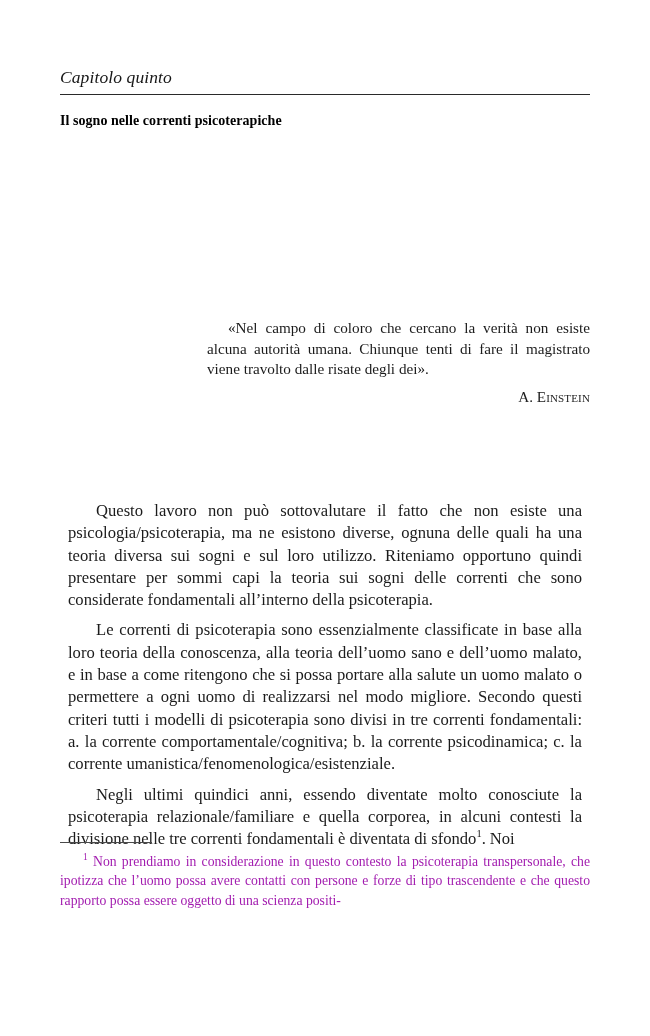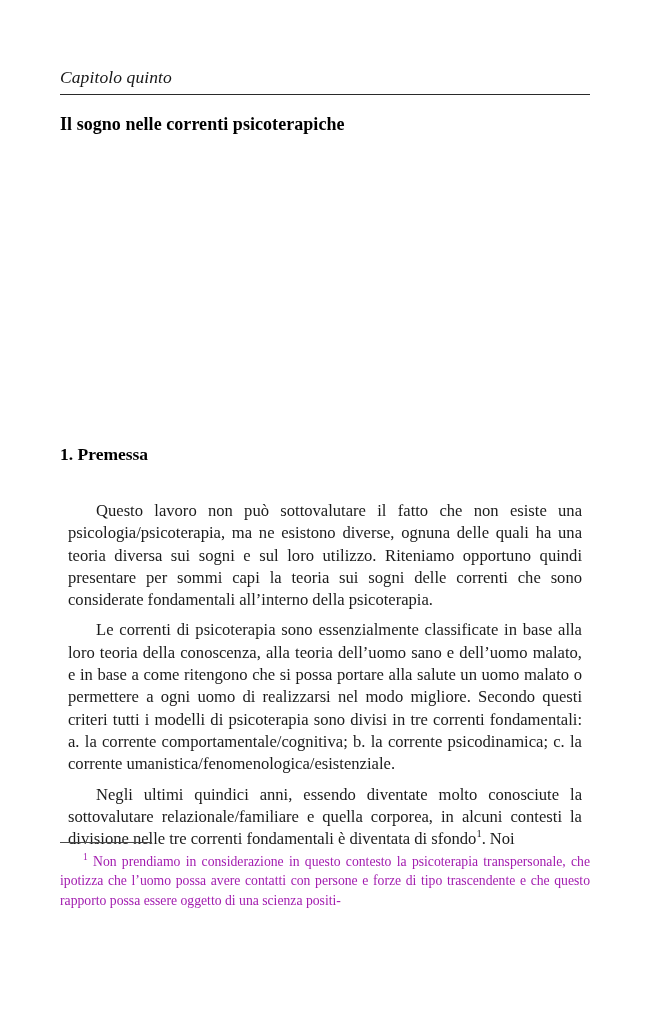--- a/index.html
+++ b/index.html
@@ -39,21 +39,21 @@
     left: 60px;
     top: 94px;
     width: 530px;
     height: 1px;
     background: #2a2a2a;
   }
 
   
   .chapter-title {
     top: 99px;
-    font-size: 18px;
+    font-size: 14px;
     font-weight: bold;
     line-height: 26px;
     letter-spacing: 0.05px;
     color: #000000;
   }
 
   
   .epigraph {
     position: absolute;
     left: 207px;
@@ -155,27 +155,30 @@
 <body>
 
 <div class="page">
 
   <div class="textblock chapter-label">Capitolo quinto</div>
 
   <div class="rule-main"></div>
 
   <h1 class="textblock chapter-title">Il sogno nelle correnti psicoterapiche</h1>
 
+  <div class="epigraph">
+    <p class="epigraph-text">«Nel campo di coloro che cercano la verità non esiste alcuna autorità umana. Chiunque tenti di fare il magistrato viene travolto dalle risate degli dei».</p>
+    <p class="epigraph-attrib"><span>A. </span><span class="smallcaps">Einstein</span></p>
+  </div>
 
-  <h2 class="textblock section-heading">1. Premessa</h2>
 
   <div class="textblock body-copy">
     <p>Questo lavoro non può sottovalutare il fatto che non esiste una psicologia/psicoterapia, ma ne esistono diverse, ognuna delle quali ha una teoria diversa sui sogni e sul loro utilizzo. Riteniamo opportuno quindi presentare per sommi capi la teoria sui sogni delle correnti che sono considerate fondamentali all’interno della psicoterapia.</p>
     <p>Le correnti di psicoterapia sono essenzialmente classificate in base alla loro teoria della conoscenza, alla teoria dell’uomo sano e dell’uomo malato, e in base a come ritengono che si possa portare alla salute un uomo malato o permettere a ogni uomo di realizzarsi nel modo migliore. Secondo questi criteri tutti i modelli di psicoterapia sono divisi in tre correnti fondamentali: a. la corrente comportamentale/cognitiva; b. la corrente psicodinamica; c. la corrente umanistica/fenomenologica/esistenziale.</p>
-    <p><span>Negli ultimi quindici anni, essendo diventate molto conosciute la sottovalutare relazionale/familiare e quella corporea, in alcuni contesti la divisione nelle tre correnti fondamentali è diventata di sfondo</span><sup class="fnmark">1</sup><span>. Noi</span></p>
+    <p><span>Negli ultimi quindici anni, essendo diventate molto conosciute la psicoterapia relazionale/familiare e quella corporea, in alcuni contesti la divisione nelle tre correnti fondamentali è diventata di sfondo</span><sup class="fnmark">1</sup><span>. Noi</span></p>
   </div>
 
   <div class="rule-footnote"></div>
 
   <div class="textblock footnote">
     <p><sup class="fnmark">1</sup> <span>Non prendiamo in considerazione in questo contesto la psicoterapia transpersonale, che ipotizza che l’uomo possa avere contatti con persone e forze di tipo trascendente e che questo rapporto possa essere oggetto di una scienza positi-</span></p>
   </div>
 
   <div class="folio">57</div>
 

